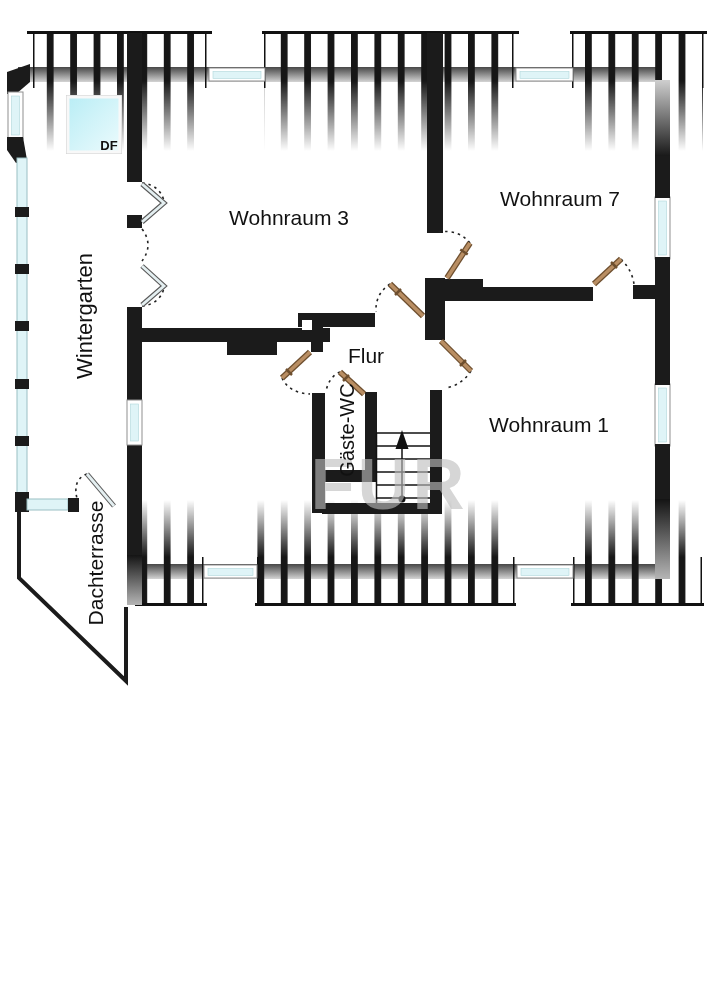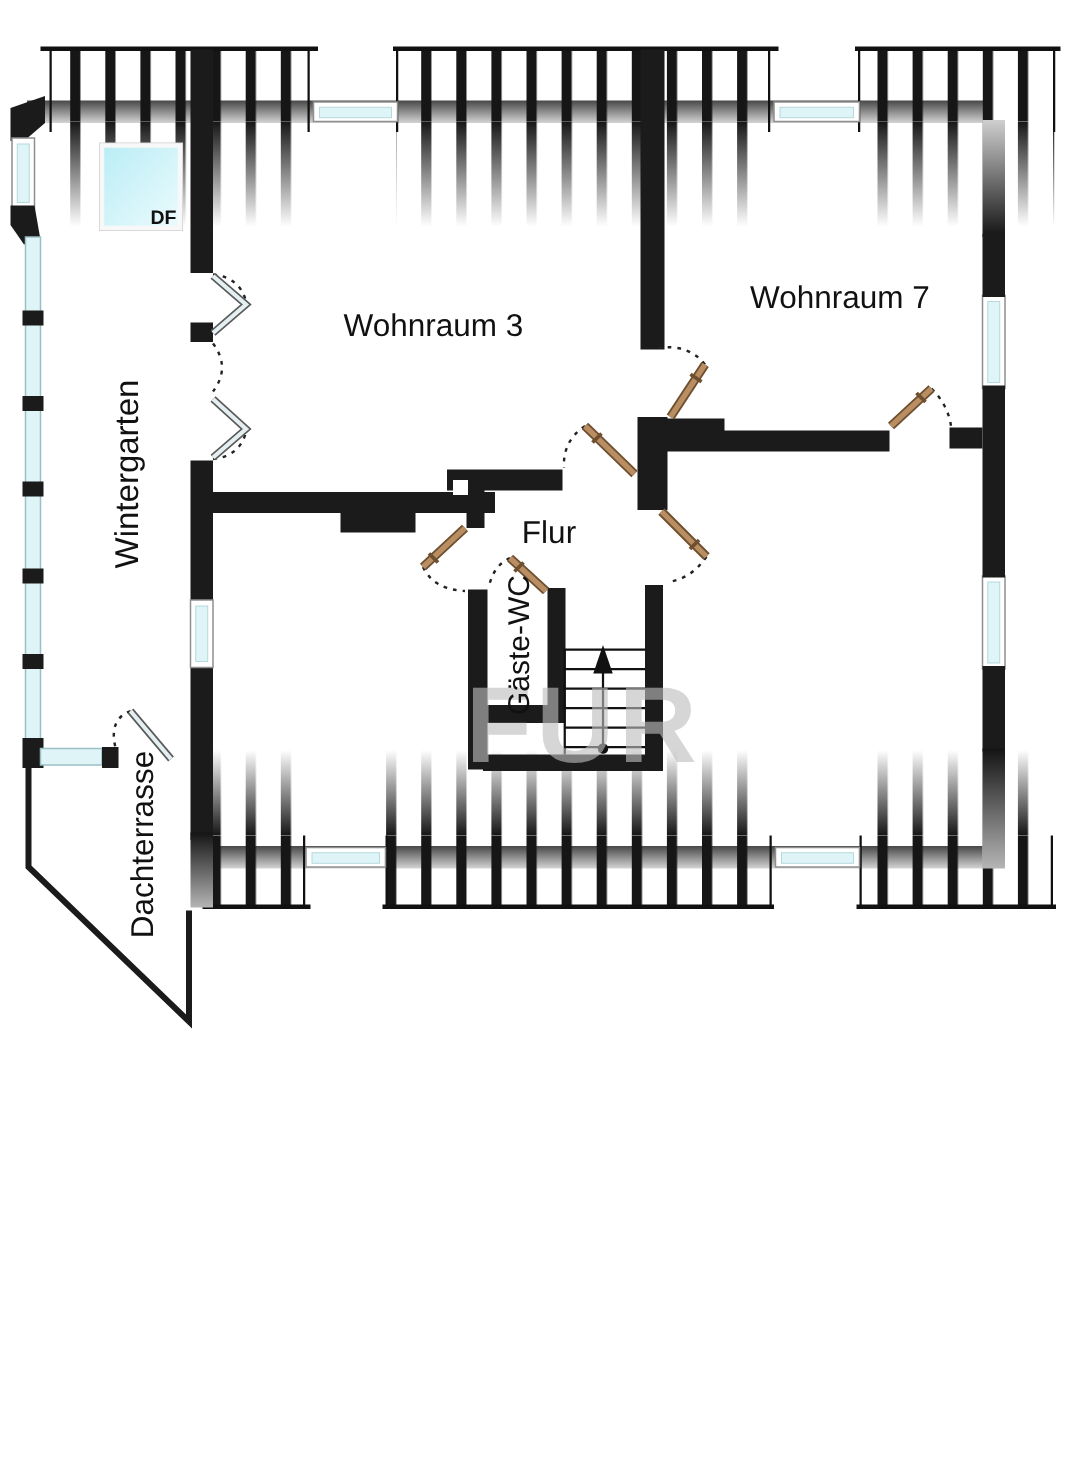--- a/index.html
+++ b/index.html
@@ -253,19 +253,20 @@
     <polyline points="142,266 164,286 142,305" fill="none" stroke="#e4eff1" stroke-width="2.8"></polyline>
     <line x1="114" y1="506" x2="87" y2="474" stroke="#5a5a5a" stroke-width="5"></line>
     <line x1="114" y1="506" x2="87" y2="474" stroke="#e4eff1" stroke-width="2.8"></line>
   </g>
 </svg>
 
 <div id="watermark" style="left:389px;top:484px;">FUR</div>
 
 <span class="lbl" style="left:289px;top:218px;">Wohnraum 3</span>
 <span class="lbl" style="left:560px;top:199px;">Wohnraum 7</span>
+<span class="lbl" style="left:549px;top:425px;">Wohnraum 1</span>
 <span class="lbl" style="left:366px;top:356px;">Flur</span>
 <span class="lbl rot" style="left:347px;top:430px;font-size:20px;">Gäste-WC</span>
 <span class="lbl rot" style="left:85px;top:316px;font-size:22px;">Wintergarten</span>
 <span class="lbl rot" style="left:96px;top:563px;">Dachterrasse</span>
 <span class="lbl small" style="left:109px;top:145px;">DF</span>
 
 </div>
 
 </body></html>

